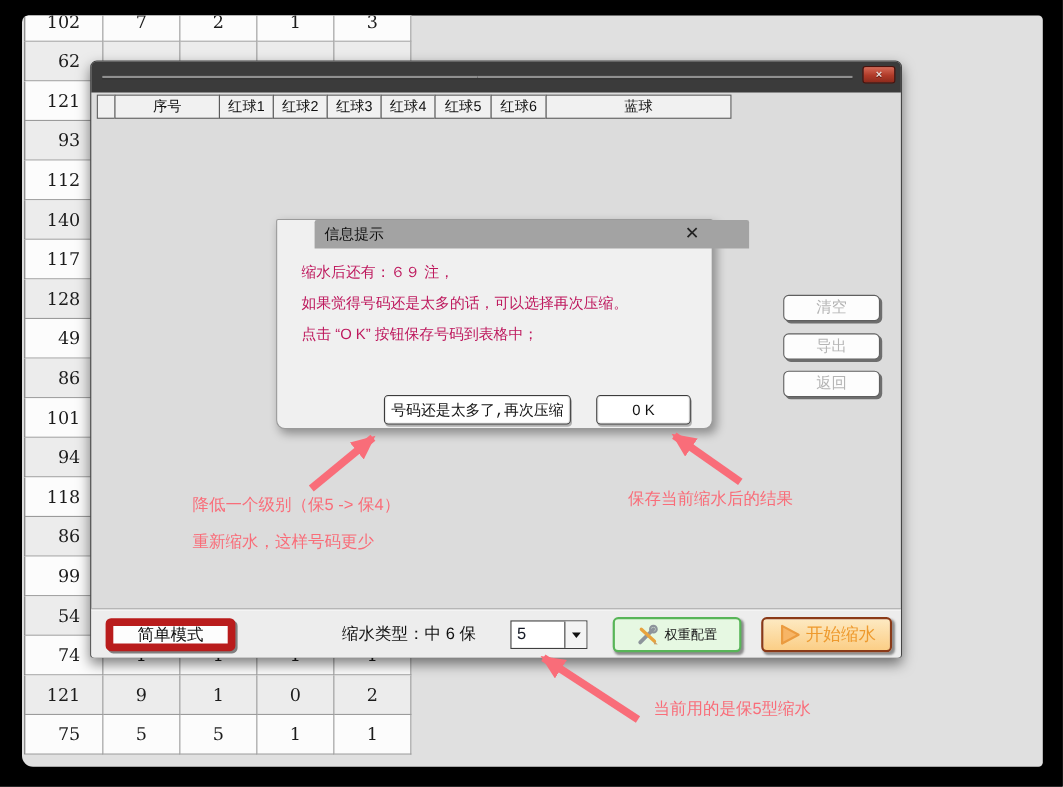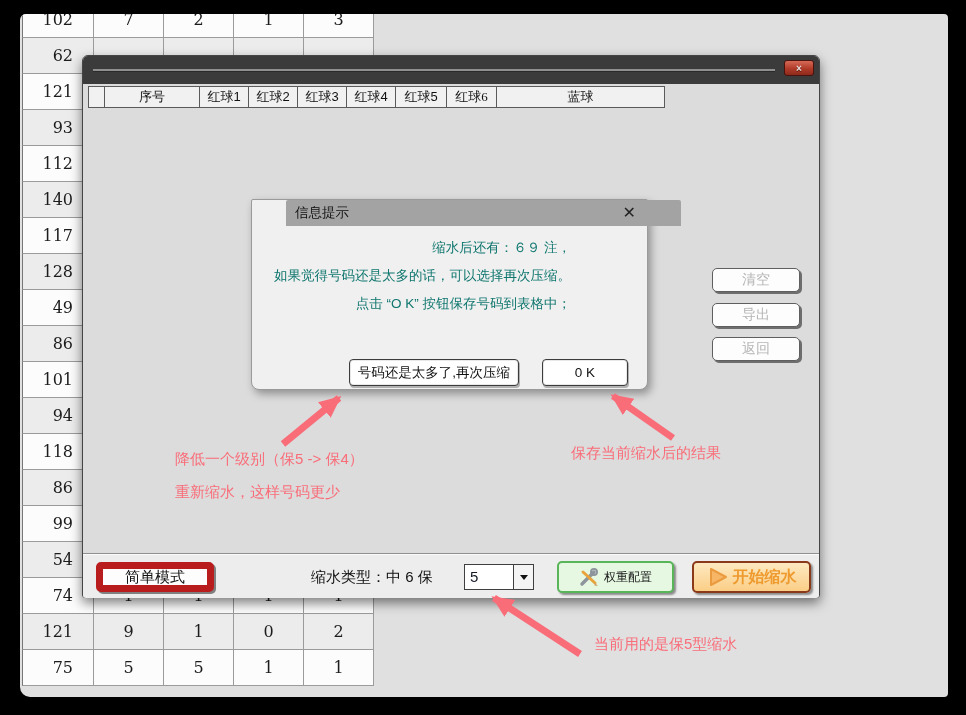--- a/index.html
+++ b/index.html
@@ -31,21 +31,21 @@
             border:1px solid #4a120c;border-radius:3px;color:#e8e0dd;
             font-size:10px;font-weight:bold;display:flex;align-items:center;justify-content:center;
             text-shadow:0 1px 0 #5c170f;cursor:pointer;}
   .hdr{position:absolute;left:5px;top:30px;display:flex;}
   .hcell{height:22px;background:#f1f1f1;border:1px solid #5a5a5a;margin-left:-1px;
          font-size:13px;color:#111;display:flex;align-items:center;justify-content:center;white-space:nowrap;}
   .hcell:nth-child(1){width:17px;margin-left:0;}
   .hcell:nth-child(2){width:96px;}
   .hcell:nth-child(3),.hcell:nth-child(4),.hcell:nth-child(5),.hcell:nth-child(6){width:50px;}
   .hcell:nth-child(7){width:52px;}
-  .hcell:nth-child(8){width:51px;font-family:Liberation Serif, serif;}
+  .hcell:nth-child(8){width:51px;}
   .hcell:nth-child(9){width:169px;}
 
   .sidebtn{position:absolute;left:629px;width:88px;height:24px;background:#fdfdfd;
            border:1px solid #5f5f5f;border-radius:5px;box-shadow:2px 2px 0 rgba(20,20,20,.55);
            color:#b5b5b5;font-size:14px;display:flex;align-items:center;justify-content:center;cursor:pointer;}
 
   
   .bottombar{position:absolute;left:0;top:497px;width:100%;height:45px;background:#ededed;
              border-top:1px solid #8f8f8f;box-shadow:inset 0 1px 0 #fbfbfb;border-radius:0 0 3px 3px;}
   .simplebtn{position:absolute;left:13px;top:8px;width:118px;height:30px;background:#fdfdfd;
@@ -61,35 +61,35 @@
   .combo-arrow{width:0;height:0;border-left:4px solid transparent;border-right:4px solid transparent;
                border-top:5px solid #111;}
   .weightbtn{position:absolute;left:474px;top:7px;width:117px;height:32px;background:#e6f8e2;
              border:2px solid #58b558;border-radius:5px;box-shadow:2px 2px 2px rgba(20,20,20,.45);
              display:flex;align-items:center;justify-content:center;gap:5px;
              font-size:12px;color:#161616;cursor:pointer;}
   .startbtn{position:absolute;left:609px;top:7px;width:119px;height:32px;
             background:linear-gradient(#fde9c1,#fbce86);
             border:2px solid #8a3a18;border-radius:5px;box-shadow:2px 2px 2px rgba(20,20,20,.45);
             display:flex;align-items:center;justify-content:center;gap:4px;
-            font-size:16px;font-weight:bold;color:#ee9a2e;cursor:pointer;}
+            font-size:16px;font-weight:normal;color:#ee9a2e;cursor:pointer;}
 
   
   .dlg{position:absolute;left:168px;top:143px;width:397px;height:191px;background:#f0f0f0;
        border:1px solid #9a9a9a;border-radius:2px 2px 8px 8px;box-shadow:3px 4px 9px rgba(0,0,0,.35);}
   .dlg-title{position:absolute;left:12px;top:0;width:100%;height:26px;background:#a3a3a3;
              border-radius:2px 2px 0 0;display:flex;align-items:center;
              font-size:13.5px;color:#111;padding-left:9px;margin-left:22px;}
   .dlg-x{position:absolute;right:11px;top:4px;font-size:16px;color:#222;cursor:pointer;line-height:18px;}
   .dlg-body{position:absolute;left:22px;top:34px;}
-  .dlg-line{font-size:13.5px;color:#0f766e;height:28px;line-height:28px;white-space:nowrap;text-align:right;}
+  .dlg-line{font-size:13.5px;color:#be185d;height:28px;line-height:28px;white-space:nowrap;}
   .dlg-btn{position:absolute;height:27px;background:#fff;border:1px solid #3c3c3c;border-radius:4px;
            box-shadow:1px 2px 0 rgba(60,60,60,.35), inset 0 0 0 1px #e8e8e8;
            font-size:13.5px;color:#111;display:flex;align-items:center;justify-content:center;cursor:pointer;}
-  .dlg-btn.again{left:97px;top:159px;width:170px;}
+  .dlg-btn.again{left:97px;top:159px;width:170px;font-family:Liberation Mono, monospace;}
   .dlg-btn.ok{left:290px;top:159px;width:86px;}
 
   
   .annot{position:absolute;color:#f96d79;font-size:15px;white-space:nowrap;pointer-events:none;}
   .annot-svg{position:absolute;left:0;top:0;pointer-events:none;}
 </style>
 </head>
 <body>
 
 <div class="stage">

